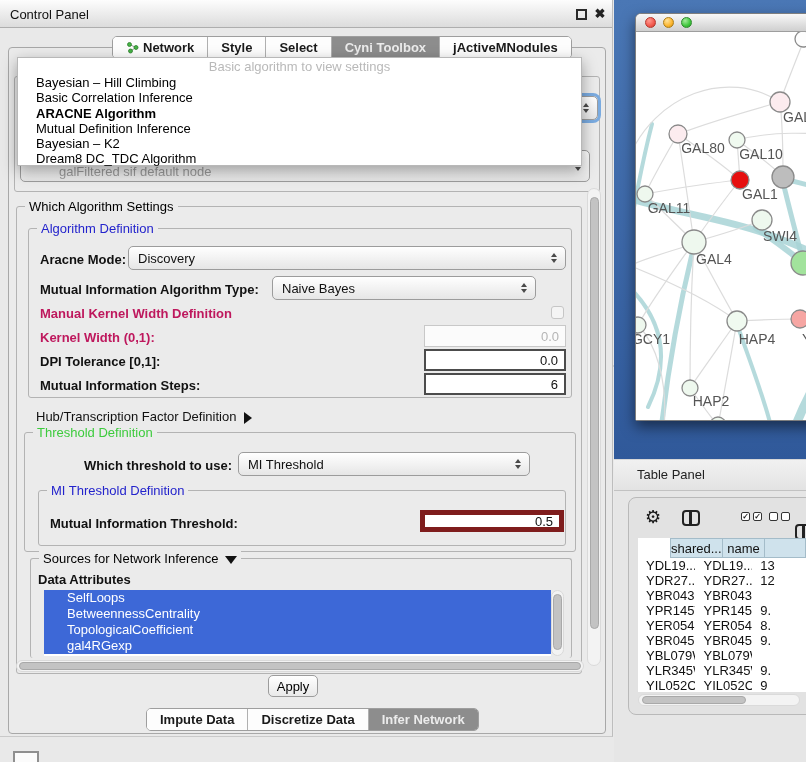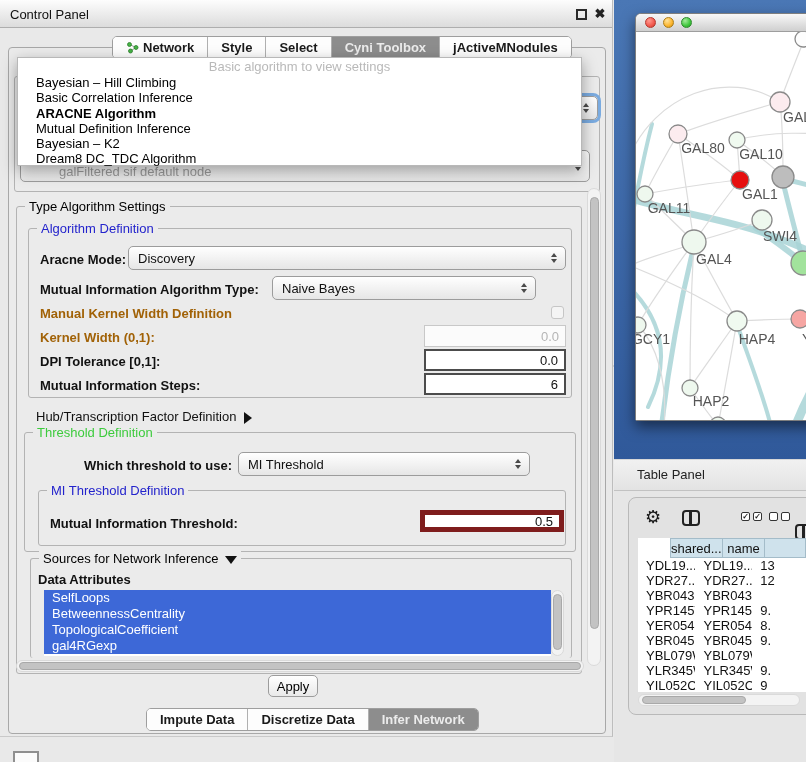--- a/index.html
+++ b/index.html
@@ -4,21 +4,21 @@
 <style>
   :root{
     --sel:#3d68d7; --blue1:#4a77b5; --blue2:#30599a; --thbg:#cfe2ec;
     --teal:#a8d4d6; --titleBlue:#2323cc; --titleGreen:#3dcb3d; --tabSel:#8d8d8d;
   }
   *{margin:0;padding:0;box-sizing:border-box;font-family:"Liberation Sans",sans-serif}
   html,body{width:806px;height:762px;overflow:hidden;background:#e9e9e9;position:relative}
   .abs{position:absolute}
   .lb{font-size:13px;color:#111;white-space:nowrap}
   .b{font-weight:bold}
-  .dis{color:#a16207}
+  .dis{color:#be185d}
   
   #cp{left:0;top:0;width:613px;height:737px;background:#e9e9e9;border-right:1px solid #bdbdbd;border-bottom:1px solid #c9c9c9}
   #cp-titlebar{left:0;top:0;width:100%;height:28px;background:linear-gradient(#fdfdfd,#dcdcdc);border-bottom:1px solid #aeaeae}
   #cp-title{left:10px;top:7px}
   .win-ic{top:8px;width:12px;height:12px;color:#222;font-size:13px;line-height:12px;font-weight:bold;text-align:center}
   #float-ic{left:576px;top:9px;width:11px;height:11px;border:2px solid #2a2a2a;background:transparent}
   
   #tabpage{left:8px;top:47px;width:598px;height:687px;background:#ebebeb;border:1px solid #a8a8a8;border-radius:4px}
   .seg{display:flex;position:absolute;background:#fdfdfd;border:1px solid #9e9e9e;border-radius:5px;overflow:hidden;height:23px;z-index:5}
   .seg .s{font-size:13px;font-weight:bold;display:flex;align-items:center;gap:4px;padding:0 13px;border-left:1px solid #b0b0b0;color:#1a1a1a;background:#fdfdfd;cursor:default}
@@ -42,21 +42,21 @@
   #popup .it.bold{font-weight:bold}
   
   .tf{position:absolute;background:#fff;font-size:13px;display:flex;align-items:center;justify-content:flex-end;padding:0 6px;height:22px;color:#111}
   .tf.light{border:1px solid #c8c8c8;color:#b5b5b5;background:#fbfbfb}
   .tf.dark{border:2px solid #4c4c4c}
   .tf.mid{border:5px solid #7f1d1d}
   .cb{position:absolute;width:13px;height:13px;border:1px solid #c6c6c6;border-radius:3px;background:#f4f4f4}
   .tri-r{display:inline-block;width:0;height:0;border-top:6px solid transparent;border-bottom:6px solid transparent;border-left:8px solid #111;vertical-align:middle;margin-left:8px}
   .tri-d{display:inline-block;width:0;height:0;border-left:6.5px solid transparent;border-right:6.5px solid transparent;border-top:8px solid #111;vertical-align:middle;margin-left:6px}
   #attr-list{left:44px;top:590px;width:507px;height:66px;overflow:hidden;background:#fff}
-  .attr-item{height:16px;line-height:16px;background:var(--sel);color:#fff;font-size:13px;padding-left:8px;white-space:nowrap}
+  .attr-item{height:16px;line-height:16px;background:var(--sel);color:#fff;font-size:13px;padding-left:23px;white-space:nowrap}
   .sb-track{position:absolute;background:#f3f3f3;border:1px solid #dadada;border-radius:7px}
   .sb-thumb{position:absolute;background:#c3c3c3;border:1px solid #a9a9a9;border-radius:6px}
   #apply-btn{left:268px;top:675px;width:50px;height:22px;background:linear-gradient(#ffffff,#e9e9e9);border:1px solid #9c9c9c;border-radius:5px;font-size:13px;display:flex;align-items:center;justify-content:center}
   #mini-panel-ic{left:13px;top:751px;width:26px;height:16px;border:2px solid #8f8f8f;background:#fbfbfb}
   #collapse-arrow{left:613px;top:362px;width:0;height:0;border-top:4px solid transparent;border-bottom:4px solid transparent;border-right:6px solid #9b9b9b}
   
   #desktop{left:614px;top:0;width:192px;height:459px;background:linear-gradient(180deg,var(--blue1) 0%,var(--blue2) 100%)}
   #netwin{left:635px;top:13px;width:236px;height:408px;background:#fff;border:1px solid #7e7e7e;border-radius:6px 6px 2px 2px;box-shadow:0 6px 14px rgba(0,0,0,.5)}
   #netwin-titlebar{left:0;top:0;width:100%;height:18px;background:linear-gradient(#f8f8f8,#cfcfcf);border-bottom:1px solid #9e9e9e;border-radius:5px 5px 0 0;display:flex;align-items:center;gap:7px;padding-left:9px}
   .tl{width:11px;height:11px;border-radius:50%}
@@ -138,21 +138,21 @@
         <div class="it">Bayesian – Hill Climbing</div>
         <div class="it">Basic Correlation Inference</div>
         <div class="it bold">ARACNE Algorithm</div>
         <div class="it">Mutual Definition Inference</div>
         <div class="it">Bayesian – K2</div>
         <div class="it">Dream8 DC_TDC Algorithm</div>
       </div>
   </div>
 
   <div class="group" style="left:16px;top:206px;width:566px;height:468px">
-    <span class="gtitle">Type Algorithm Settings</span>
+    <span class="gtitle">Which Algorithm Settings</span>
   </div>
 
   <div class="group" style="left:28px;top:228px;width:544px;height:170px">
     <span class="gtitle" style="color:var(--titleBlue)">Algorithm Definition</span>
   </div>
   <div class="abs lb b" style="left:40px;top:252px">Aracne Mode:</div>
   <div class="combo" style="left:128px;top:246px;width:438px">
     <span>Discovery</span>
     <div class="arrs">
         <span class="tu"></span>

